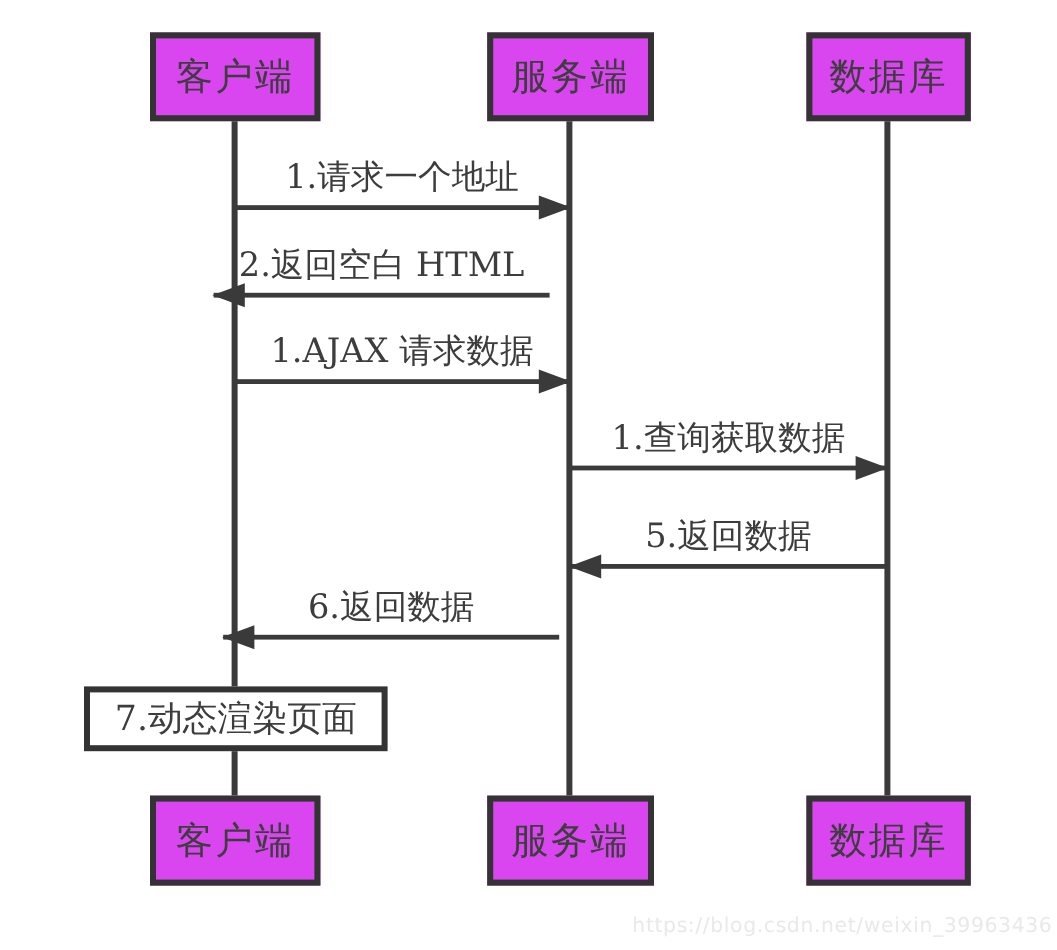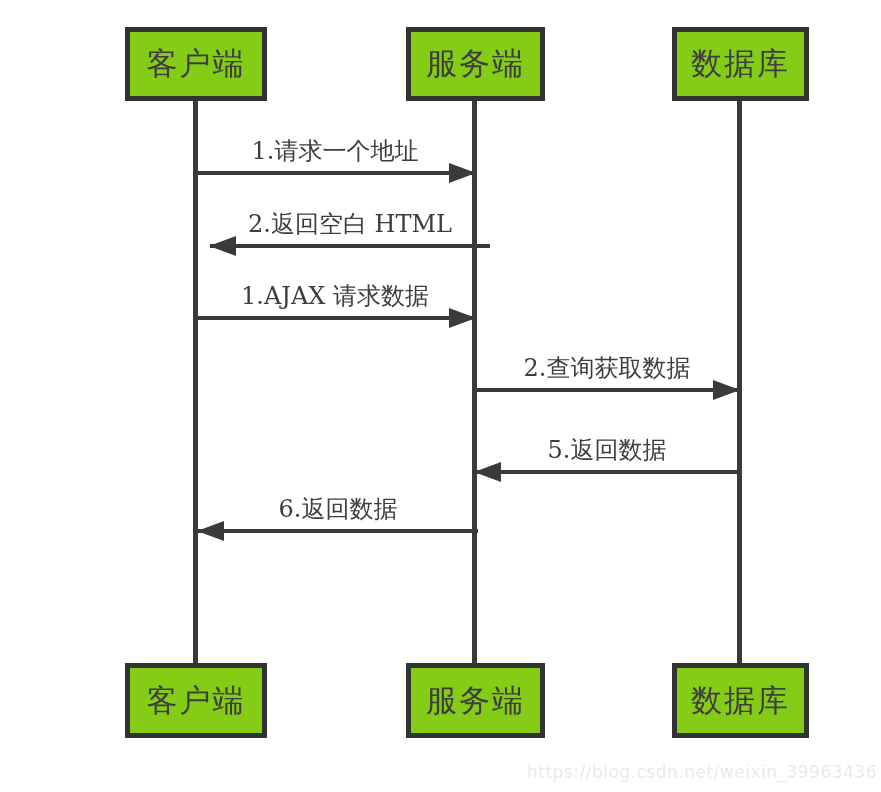--- a/index.html
+++ b/index.html
@@ -14,21 +14,21 @@
     background: #ffffff;
     overflow: hidden;
     font-family: "DejaVu Serif", "Liberation Serif", serif;
     color: #3a3a3a;
   }
   
   .actor-box {
     position: absolute;
     box-sizing: border-box;
     border: 5px solid #333333;
-    background: #84cc16;
+    background: #d946ef;
     display: flex;
     align-items: center;
     justify-content: center;
     font-size: 31px;
     letter-spacing: 2px;
     color: #3d3d3d;
     z-index: 3;
   }
   
   .lifeline {
@@ -49,21 +49,21 @@
     position: absolute;
     left: 0; right: 0; top: 0; bottom: 0;
     background: #3a3a3a;
   }
   .msg-label {
     position: absolute;
     bottom: 8px;
     left: 0; right: 0;
     text-align: center;
     white-space: nowrap;
-    font-size: 24px;
+    font-size: 28px;
     color: #3d3d3d;
   }
   .arrowhead {
     position: absolute;
     top: 50%;
     width: 0;
     height: 0;
     border-top: 10px solid transparent;
     border-bottom: 10px solid transparent;
     transform: translateY(-50%);
@@ -124,50 +124,53 @@
   <div class="lifeline" style="left:193px;"></div>
   <div class="lifeline" style="left:472px;"></div>
   <div class="lifeline" style="left:737px;"></div>
 
   <div class="msg" style="left:195px; top:171px; width:280px;">
     <div class="msg-label">1.请求一个地址</div>
     <div class="msg-line"></div>
     <div class="arrowhead right"></div>
   </div>
 
-  <div class="msg" style="left:210px; top:244px; width:280px;">
+  <div class="msg" style="left:178px; top:244px; width:280px;">
     <div class="msg-label">2.返回空白 HTML</div>
     <div class="msg-line"></div>
     <div class="arrowhead left"></div>
   </div>
 
   <div class="msg" style="left:195px; top:316px; width:280px;">
     <div class="msg-label">1.AJAX 请求数据</div>
     <div class="msg-line"></div>
     <div class="arrowhead right"></div>
   </div>
 
   <div class="msg" style="left:475px; top:388px; width:264px;">
-    <div class="msg-label">2.查询获取数据</div>
+    <div class="msg-label">1.查询获取数据</div>
     <div class="msg-line"></div>
     <div class="arrowhead right"></div>
   </div>
 
   <div class="msg" style="left:475px; top:470px; width:264px;">
     <div class="msg-label">5.返回数据</div>
     <div class="msg-line"></div>
     <div class="arrowhead left"></div>
   </div>
 
-  <div class="msg" style="left:198px; top:529px; width:280px;">
+  <div class="msg" style="left:186px; top:529px; width:280px;">
     <div class="msg-label">6.返回数据</div>
     <div class="msg-line"></div>
     <div class="arrowhead left"></div>
   </div>
 
+  <div class="self-box">
+    <span>7.动态渲染页面</span>
+  </div>
 
   <div class="actor-box" style="left:125px; top:663px; width:142px; height:75px;">
     <span>客户端</span>
   </div>
   <div class="actor-box" style="left:406px; top:663px; width:139px; height:75px;">
     <span>服务端</span>
   </div>
   <div class="actor-box" style="left:672px; top:663px; width:137px; height:75px;">
     <span>数据库</span>
   </div>

